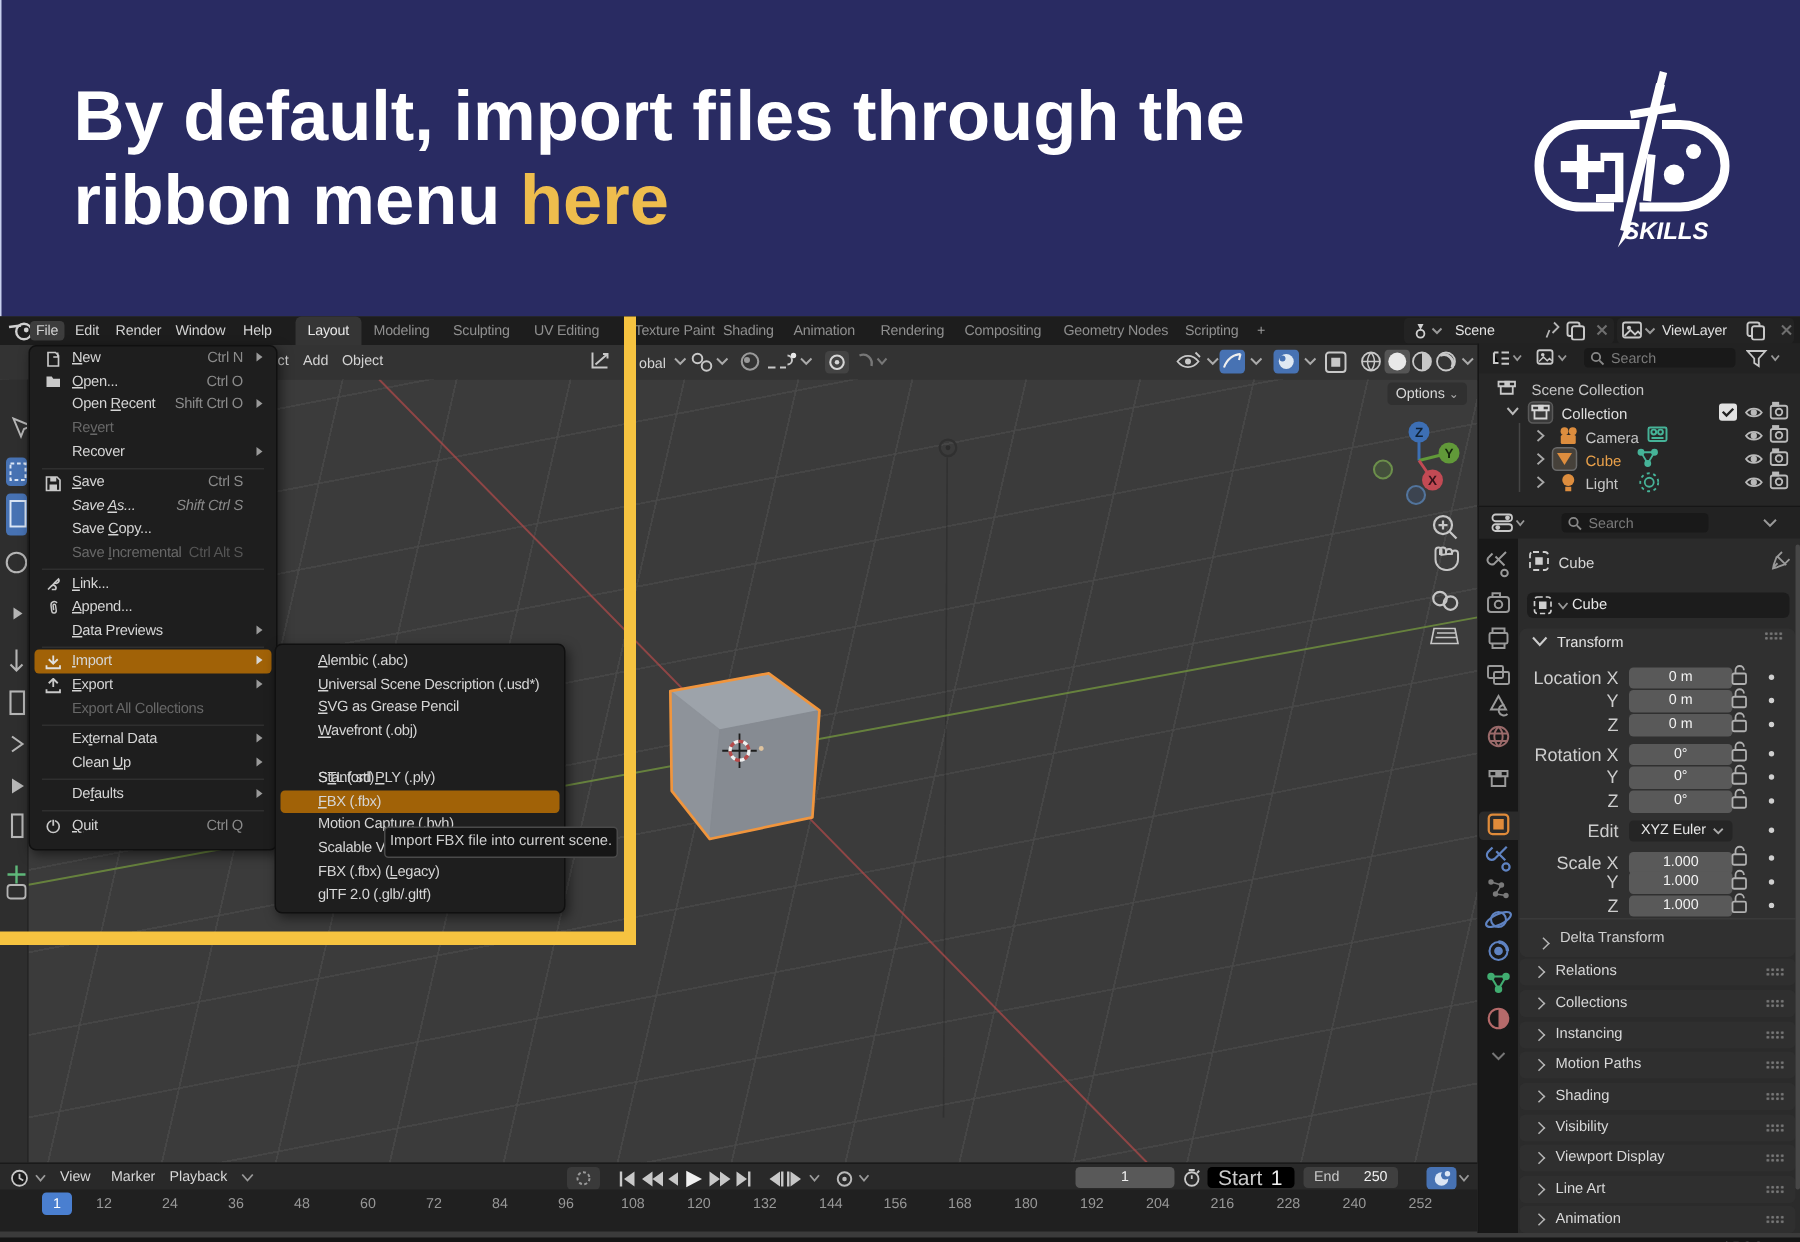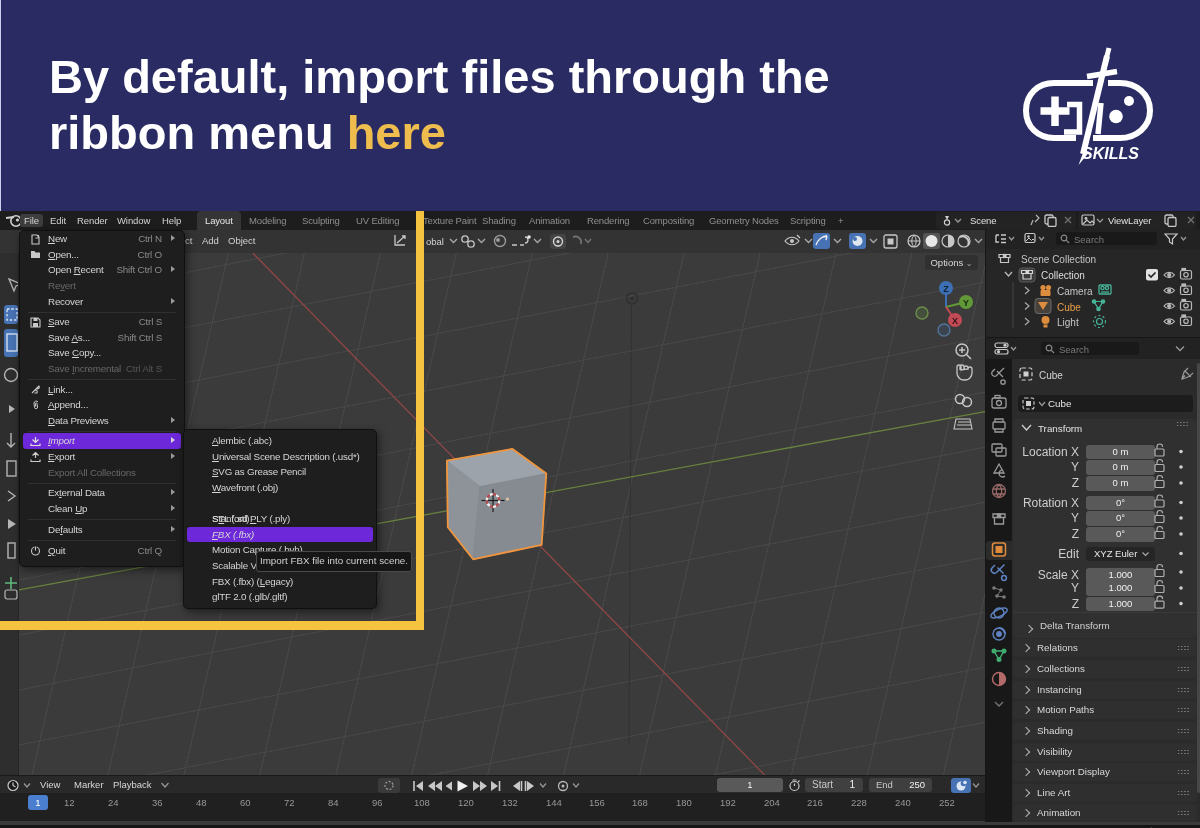--- a/index.html
+++ b/index.html
@@ -27,21 +27,21 @@
        #3b3b3b;}
   
   #ltool{left:0;top:42px;width:18px;height:522px;background:#2e2e2e;border-right:1px solid #252525;}
   
   .menu{background:#1e1e1e;border:1px solid #101010;border-radius:5px;box-shadow:2px 3px 8px rgba(0,0,0,.5);}
   .mi{position:absolute;left:3px;right:3px;height:15.6px;line-height:15.6px;color:#d5d5d5;font-size:9.8px;letter-spacing:-0.2px;}
   .mi .lbl{position:absolute;left:25px;}
   .mi .sc{position:absolute;right:19px;color:#8b8b8b;}
   .mi .arr{position:absolute;right:6px;top:4.3px;width:0;height:0;border-left:4.5px solid #9a9a9a;border-top:3.5px solid transparent;border-bottom:3.5px solid transparent;}
   .mi.dim{color:#686868;} .mi.dim .sc{color:#555;}
-  .mi.hl{background:#6d28d9;border-radius:3px;font-style:italic;}
+  .mi.hl{background:#a16207;border-radius:3px;}
   .msep{position:absolute;left:8px;right:8px;height:1px;background:#2f2f2f;}
   .ic{position:absolute;left:7px;top:2.5px;width:11px;height:11px;}
   
   #tip{left:256px;top:340px;width:154px;height:19px;background:#161616;border:1px solid #4a4a4a;border-radius:3px;
        color:#d0d0d0;font-size:9.8px;line-height:18px;text-align:center;white-space:nowrap;}
   
   #outliner{left:985px;top:18px;width:215px;height:108px;background:#262626;border-left:1px solid #161616;}
   #props{left:985px;top:126px;width:215px;height:484px;background:#2b2b2b;border-left:1px solid #161616;border-top:1px solid #161616;}
   
   .prow{position:absolute;left:27px;width:184px;height:15px;}
@@ -599,21 +599,21 @@
           <path d="M130 3.5 l3 3.5 L136 3.5" stroke="#999" stroke-width="1.2" fill="none"></path>
           <circle cx="153" cy="6" r="4.5" fill="none" stroke="#b9b9b9" stroke-width="1.3"></circle>
           <circle cx="153" cy="6" r="1.5" fill="#b9b9b9"></circle>
           <path d="M163 3.5 l3 3.5 L169 3.5" stroke="#999" stroke-width="1.2" fill="none"></path>
         </svg>
         <div class="abs" style="left:717px;top:2px;width:66px;height:14px;background:#595959;border-radius:3px;color:#f2f2f2;font-size:9.5px;line-height:14px;text-align:center;">1</div>
         <svg class="abs" style="left:788px;top:3px;" width="13" height="13" viewBox="0 0 13 13">
           <circle cx="6.5" cy="7" r="4.5" fill="none" stroke="#c8c8c8" stroke-width="1.2"></circle>
           <path d="M6.5 4.5 V7 M4.5 1 h4 M10 3 l1.5 -1.5" stroke="#c8c8c8" stroke-width="1.2" fill="none"></path>
         </svg>
-        <div class="abs" style="left:805px;top:2px;width:58px;height:14px;background:#404040;border-radius:3px;font-size:10px;line-height:14px;color:#c9c9c9;">
+        <div class="abs" style="left:805px;top:2px;width:58px;height:14px;background:#000000;border-radius:3px;font-size:14px;line-height:14px;color:#c9c9c9;">
           <span style="padding-left:7px;">Start</span><span style="position:absolute;right:8px;color:#f0f0f0;">1</span>
         </div>
         <div class="abs" style="left:869px;top:2px;width:63px;height:14px;background:#3f3f3f;border-radius:3px;font-size:9.5px;line-height:14px;color:#c9c9c9;">
           <span style="padding-left:7px;">End</span><span style="position:absolute;right:7px;color:#f0f0f0;">250</span>
         </div>
         <div class="abs" style="left:951px;top:1.5px;width:20px;height:15px;background:#4772b3;border-radius:3px;"></div>
         <svg class="abs" style="left:954px;top:3.5px;" width="26" height="12" viewBox="0 0 26 12">
           <circle cx="7" cy="6" r="4.5" fill="#dce6f5"></circle>
             <circle cx="9.5" cy="3.5" r="2.8" fill="#4772b3"></circle>
             <circle cx="11" cy="2.5" r="1.8" fill="#dce6f5"></circle>
@@ -682,21 +682,21 @@
       <div class="msep" style="top:80.8px;"></div>
       <div class="mi" style="top:83.2px;">
           <svg class="ic" viewBox="0 0 11 11">
             <path d="M1 1 h7 l2 2 v7 H1 z" fill="none" stroke="#c9c9c9" stroke-width="1.1"></path>
             <rect x="3" y="6" width="5" height="4" fill="#c9c9c9"></rect>
             <rect x="3.5" y="1" width="4" height="3" fill="#c9c9c9"></rect>
           </svg>
           <span class="lbl"><u>S</u>ave</span>
           <span class="sc">Ctrl S</span>
         </div>
-      <div class="mi" style="top:98.9px;">
+      <div class="mi" style="top:98.9px;font-style:italic;">
           <span class="lbl">Save <u>A</u>s...</span>
           <span class="sc">Shift Ctrl S</span>
         </div>
       <div class="mi" style="top:114.2px;">
           <span class="lbl">Save <u>C</u>opy...</span>
         </div>
       <div class="mi dim" style="top:130.2px;">
           <span class="lbl">Save <u>I</u>ncremental</span>
           <span class="sc">Ctrl Alt S</span>
         </div>

